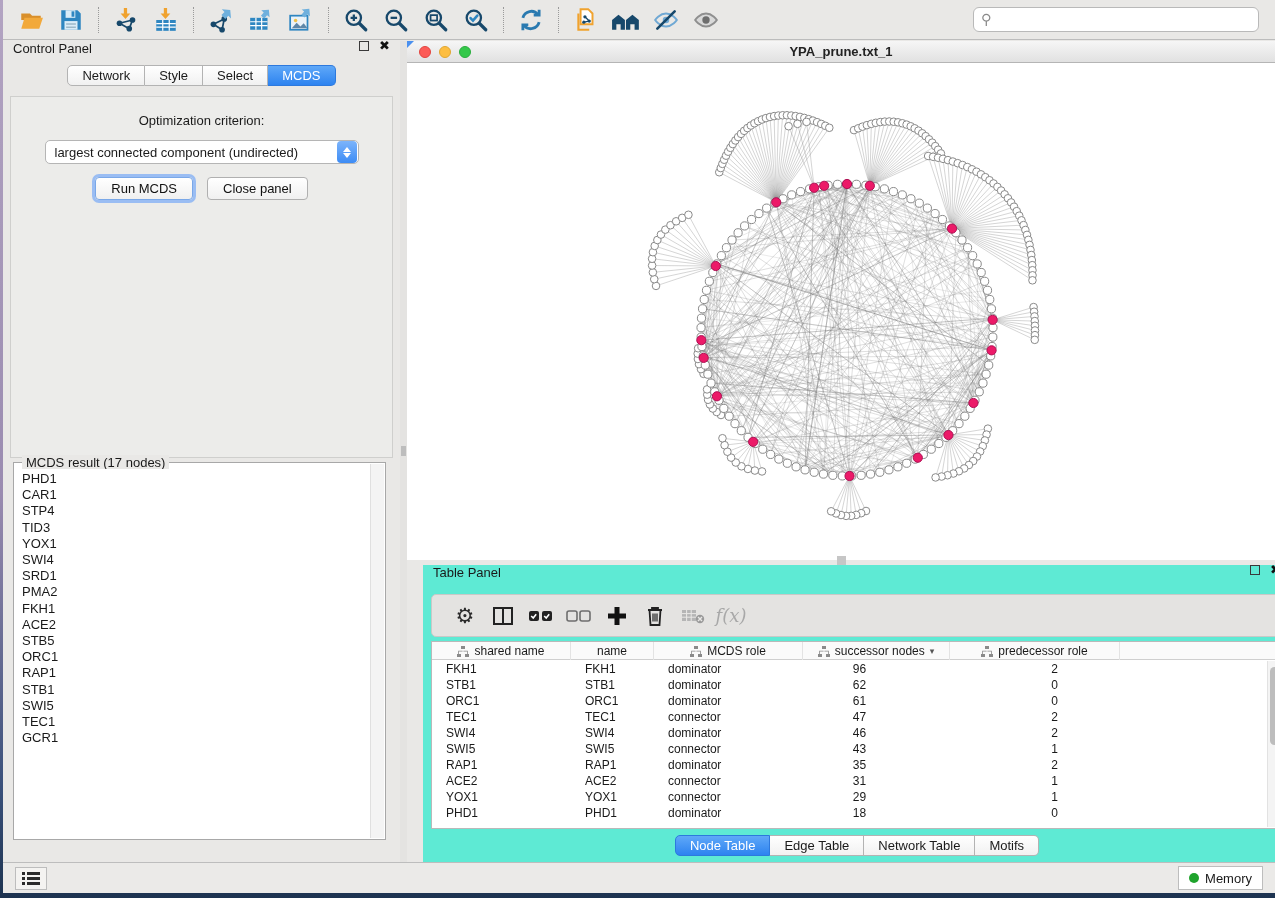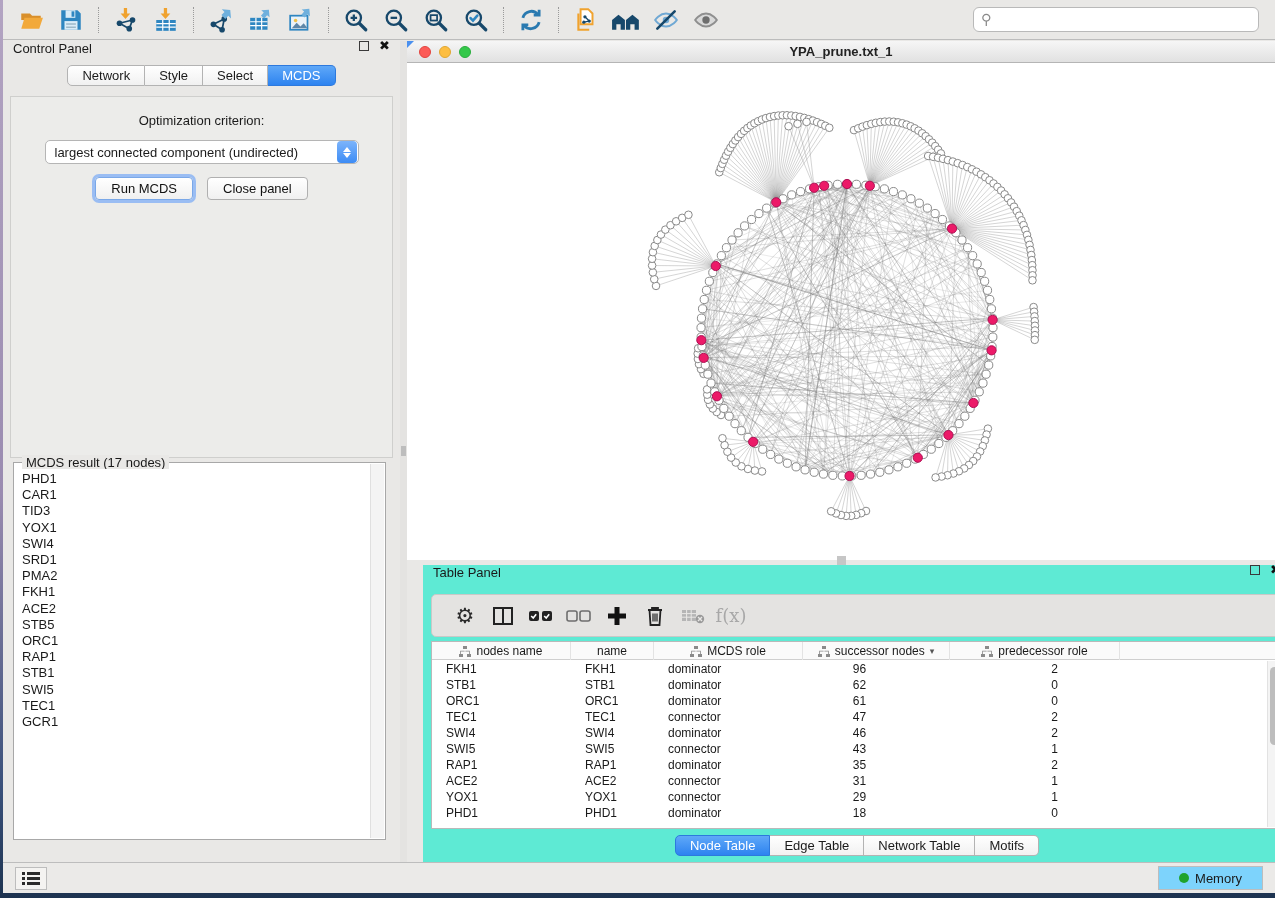--- a/index.html
+++ b/index.html
@@ -75,21 +75,21 @@
   .tl { width:12px; height:12px; border-radius:50%; }
   #net-title { position:absolute; left:0; width:100%; text-align:center; font-size:13px; color:#222;font-weight:bold; }
   #net-canvas { position:absolute; left:0; top:22px; width:868px; height:497px; background:#fff; }
 
   
   #table-panel { position:absolute; left:16px; top:524px; width:868px; height:297px; background:#5eead4; }
   #tp-toolbar { position:absolute; left:8px; top:29px; width:852px; height:43px; background:#e4e3e1;
                 border:1px solid #c9c9c7; border-radius:5px; display:flex; align-items:center; padding:0 14px; gap:0; }
   .tp-ico { width:38px; height:30px; display:flex; align-items:center; justify-content:center; }
   .gear-glyph { font-size:21px; color:#2b2b2b; line-height:1; }
-  .fx { font-family:"DejaVu Serif","Liberation Serif",serif; font-size:18px; color:#a8a8a8; }
+  .fx { font-family:"DejaVu Serif","Liberation Serif",serif; font-style:italic; font-size:18px; color:#a8a8a8; }
 
   #tp-table { position:absolute; left:8px; top:76px; width:852px; height:188px; background:#fff; border:1px solid #b9b9b9; }
   .tgrid { display:grid; grid-template-columns:139px 83px 149px 147px 170px 1fr; }
   #tp-head { border-bottom:1px solid #cfcfcf; background:#fafafa; height:18px; }
   .hcell { display:flex; align-items:center; justify-content:center; gap:5px; font-size:12px; color:#1a1a1a;
            border-right:1px solid #e3e3e3; height:18px; overflow:hidden; }
   .hcell.filler { border-right:none; }
   .sort-caret { font-size:9px; color:#555; }
   .tree-ico { flex:0 0 auto; }
   #tp-body { position:absolute; left:0; top:19px; right:15px; bottom:0; overflow:hidden; }
@@ -102,22 +102,22 @@
   #tp-thumb { position:absolute; top:6px; left:2px; width:9px; height:78px; background:#bdbdbd; border-radius:5px; }
 
   #tp-tabs { position:absolute; left:0; top:270px; width:868px; display:flex; justify-content:center;align-items:flex-end; }
   #tp-tabs .seg-tab { font-size:13px; height:21px; }
 
   
   #status-bar { position:absolute; left:0; top:862px; width:1272px; height:31px; background:#ebeae8;
                 border-top:1px solid #bdbdbd; display:flex; align-items:center; padding:0 12px; }
   #list-btn { width:32px; height:23px; background:#f4f3f1; border:1px solid #bdbdbd; display:flex;
               align-items:center; justify-content:center; }
-  #memory-btn { margin-left:auto; height:24px; background:#7dd3fc; border:1px solid #bdbdbd; display:flex;
-                align-items:center; gap:6px; padding:0 20px; font-size:13px; }
+  #memory-btn { margin-left:auto; height:24px; background:#ffffff; border:1px solid #bdbdbd; display:flex;
+                align-items:center; gap:6px; padding:0 10px; font-size:13px; }
   #memory-dot { width:10px; height:10px; border-radius:50%; background:#1fa32c; }
 
   svg { display:block; }
 </style>
 </head>
 <body>
 
 <div class="screen">
   <div class="window">
 
@@ -282,20 +282,21 @@
           <button class="mac-btn focus-ring">Run MCDS</button>
           <button class="mac-btn">Close panel</button>
         </div>
       </div>
 
       <div id="mcds-fieldset">
         <span id="mcds-legend">MCDS result (17 nodes)</span>
         <div id="mcds-list">
             <div class="list-item">PHD1</div>
             <div class="list-item">CAR1</div>
+            <div class="list-item">STP4</div>
             <div class="list-item">TID3</div>
             <div class="list-item">YOX1</div>
             <div class="list-item">SWI4</div>
             <div class="list-item">SRD1</div>
             <div class="list-item">PMA2</div>
             <div class="list-item">FKH1</div>
             <div class="list-item">ACE2</div>
             <div class="list-item">STB5</div>
             <div class="list-item">ORC1</div>
             <div class="list-item">RAP1</div>
@@ -1237,21 +1238,21 @@
           <div id="tp-head" class="tgrid">
               <div class="hcell">
                 <svg class="tree-ico" width="12" height="11" viewBox="0 0 12 11">
                   <g fill="#8a8a8a">
                     <rect x="4" y="0" width="4" height="3"></rect>
                     <rect x="0" y="8" width="4" height="3"></rect>
                     <rect x="8" y="8" width="4" height="3"></rect>
                     <path d="M5.6 3h.8v2.5H2v2.6h-.8V4.7h4.4zM6.4 3h-.8v2.5H10v2.6h.8V4.7H6.4z"></path>
                   </g>
                 </svg>
-                <span>nodes name</span>
+                <span>shared name</span>
               </div>
               <div class="hcell">
                 <span>name</span>
               </div>
               <div class="hcell">
                 <svg class="tree-ico" width="12" height="11" viewBox="0 0 12 11">
                   <g fill="#8a8a8a">
                     <rect x="4" y="0" width="4" height="3"></rect>
                     <rect x="0" y="8" width="4" height="3"></rect>
                     <rect x="8" y="8" width="4" height="3"></rect>

